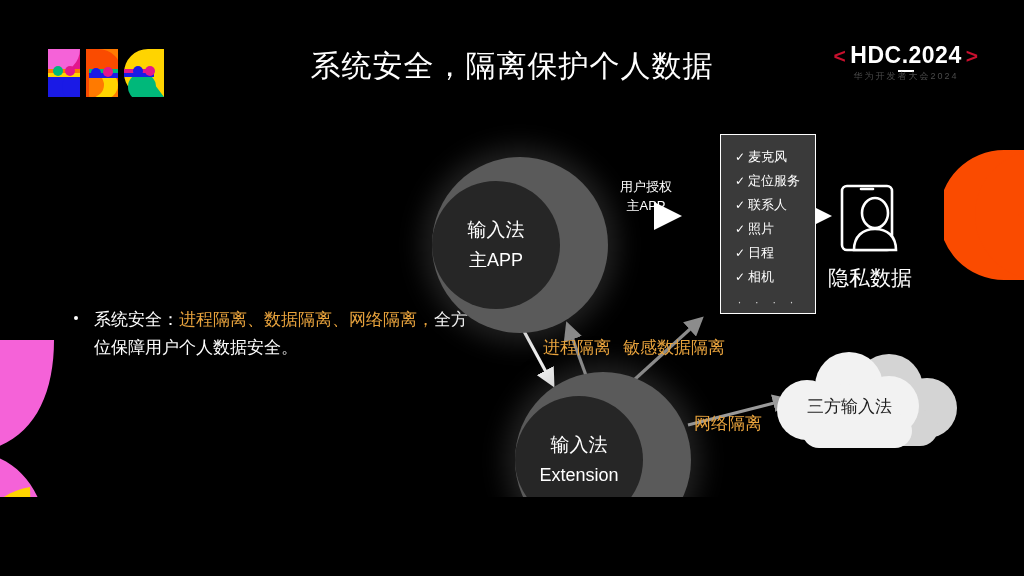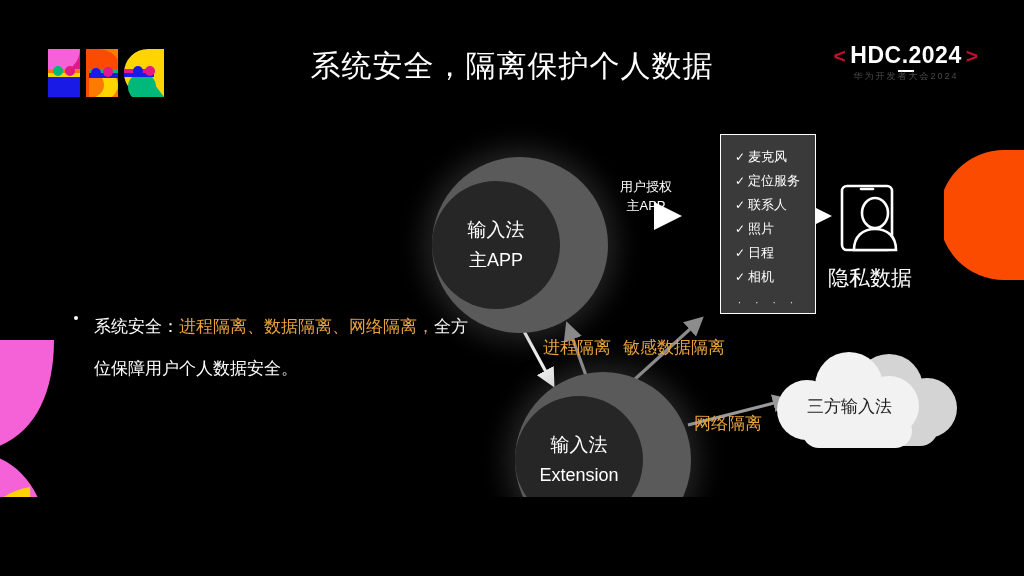--- a/index.html
+++ b/index.html
@@ -102,21 +102,21 @@
     white-space: nowrap;
   }
 
   
   .bullet-block {
     position: absolute;
     left: 74px;
     top: 306px;
     width: 400px;
     font-size: 17px;
-    line-height: 42px;
+    line-height: 28px;
     color: #ffffff;
   }
   .bullet-dot {
     position: absolute;
     left: 0;
     top: 10px;
     width: 4px;
     height: 4px;
     border-radius: 50%;
     background: #ffffff;

